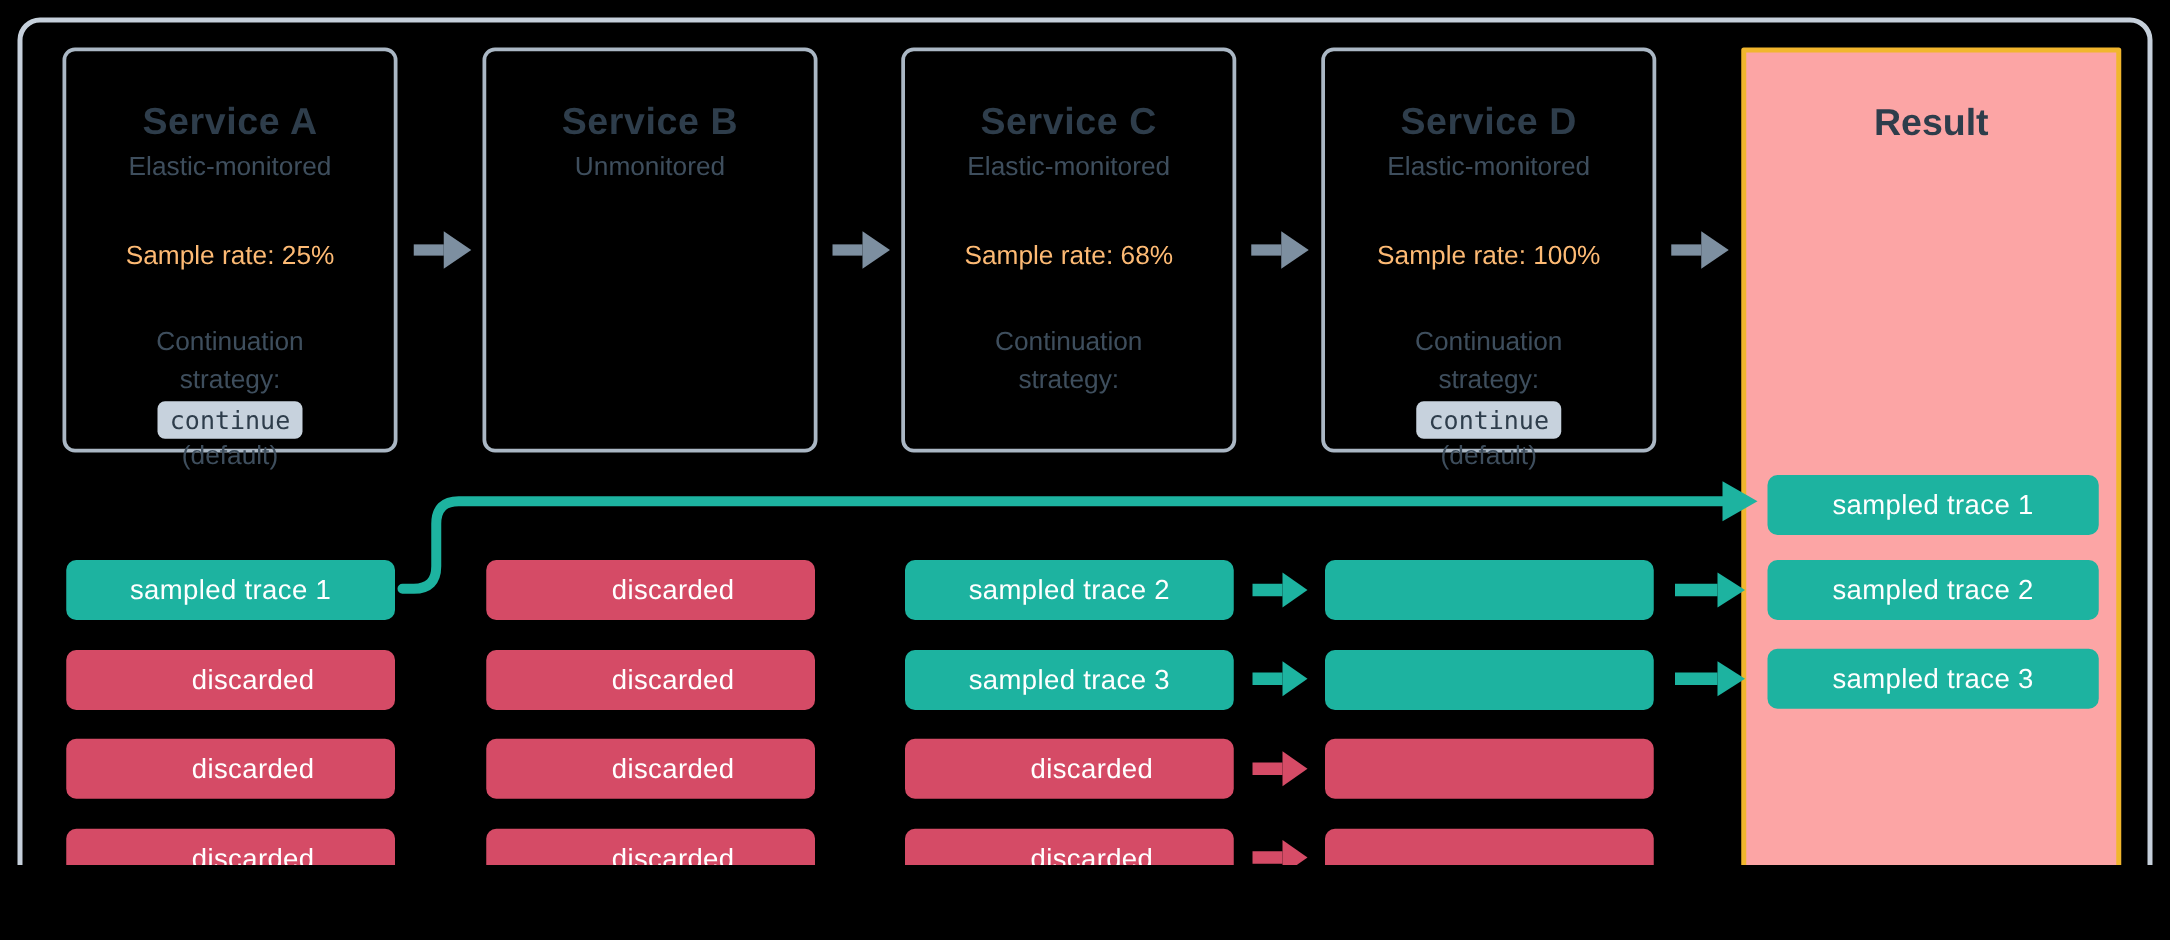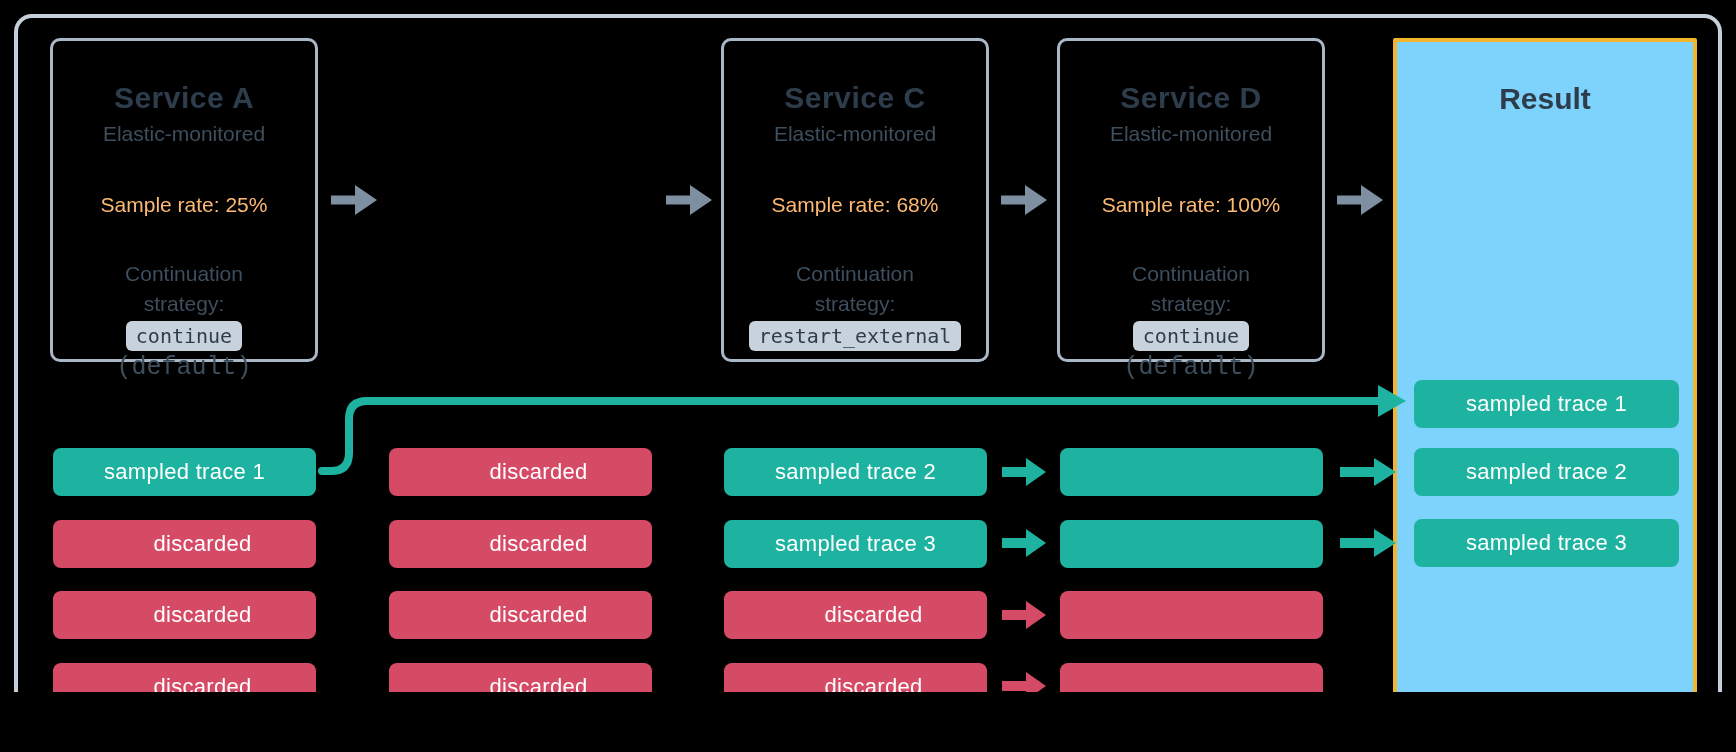--- a/index.html
+++ b/index.html
@@ -19,25 +19,25 @@
   }
   .svc-title{margin-top:40px;font-size:30px;font-weight:bold;color:#2e3d4b;letter-spacing:.5px;}
   .svc-sub{margin-top:7px;font-size:21px;color:#3e4e5d;}
   .svc-rate{margin-top:47px;font-size:21px;color:#fdba74;}
   .svc-cont{margin-top:42px;font-size:21px;line-height:30px;color:#3e4e5d;}
   .svc-badge-row{margin-top:2px;display:flex;align-items:center;gap:2px;flex-direction:column;}
   .code-badge{
     background:#c7d2dd;color:#2e3d4b;border-radius:6px;padding:3px 10px;
     font-family:"DejaVu Sans Mono",monospace;font-size:20px;white-space:nowrap;
   }
-  .badge-suffix{font-size:25px;color:#3e4e5d;font-family:Liberation Mono, monospace;}
+  .badge-suffix{font-size:21px;color:#3e4e5d;}
   
   .result-card{
     position:absolute;left:1393px;top:38px;width:304px;height:674px;box-sizing:border-box;
-    background:#7dd3fc;border:4px solid #f1b62d;border-radius:2px;
+    background:#fca5a5;border:4px solid #f1b62d;border-radius:2px;
   }
   .result-title{margin-top:40px;text-align:center;font-size:30px;font-weight:bold;color:#2e3d4b;}
   .result-trace{position:absolute;left:17px;width:265px;height:48px;}
   
   .trace-col{position:absolute;top:448px;width:263px;display:flex;flex-direction:column;gap:23.5px;}
   .trace-row{
     height:48px;border-radius:8px;color:#fff;font-size:22px;
     display:flex;align-items:center;justify-content:center;letter-spacing:.3px;
   }
   .sampled{background:#1db3a0;}
@@ -58,31 +58,32 @@
     <div class="svc-cont">
       <span>Continuation</span><br>
       <span>strategy:</span>
     </div>
     <div class="svc-badge-row">
       <span class="code-badge">continue</span>
       <span class="badge-suffix">(default)</span>
     </div>
   </div>
 
+  <div class="svc-card" style="left:386px">
+    <div class="svc-title">Service B</div>
+    <div class="svc-sub">Unmonitored</div>
+  </div>
 
   <div class="svc-card" style="left:721px">
     <div class="svc-title">Service C</div>
     <div class="svc-sub">Elastic-monitored</div>
     <div class="svc-rate">Sample rate: 68%</div>
     <div class="svc-cont">
       <span>Continuation</span><br>
       <span>strategy:</span>
-    </div>
-    <div class="svc-badge-row">
-      <span class="code-badge">restart_external</span>
     </div>
   </div>
 
   <div class="svc-card" style="left:1057px">
     <div class="svc-title">Service D</div>
     <div class="svc-sub">Elastic-monitored</div>
     <div class="svc-rate">Sample rate: 100%</div>
     <div class="svc-cont">
       <span>Continuation</span><br>
       <span>strategy:</span>

